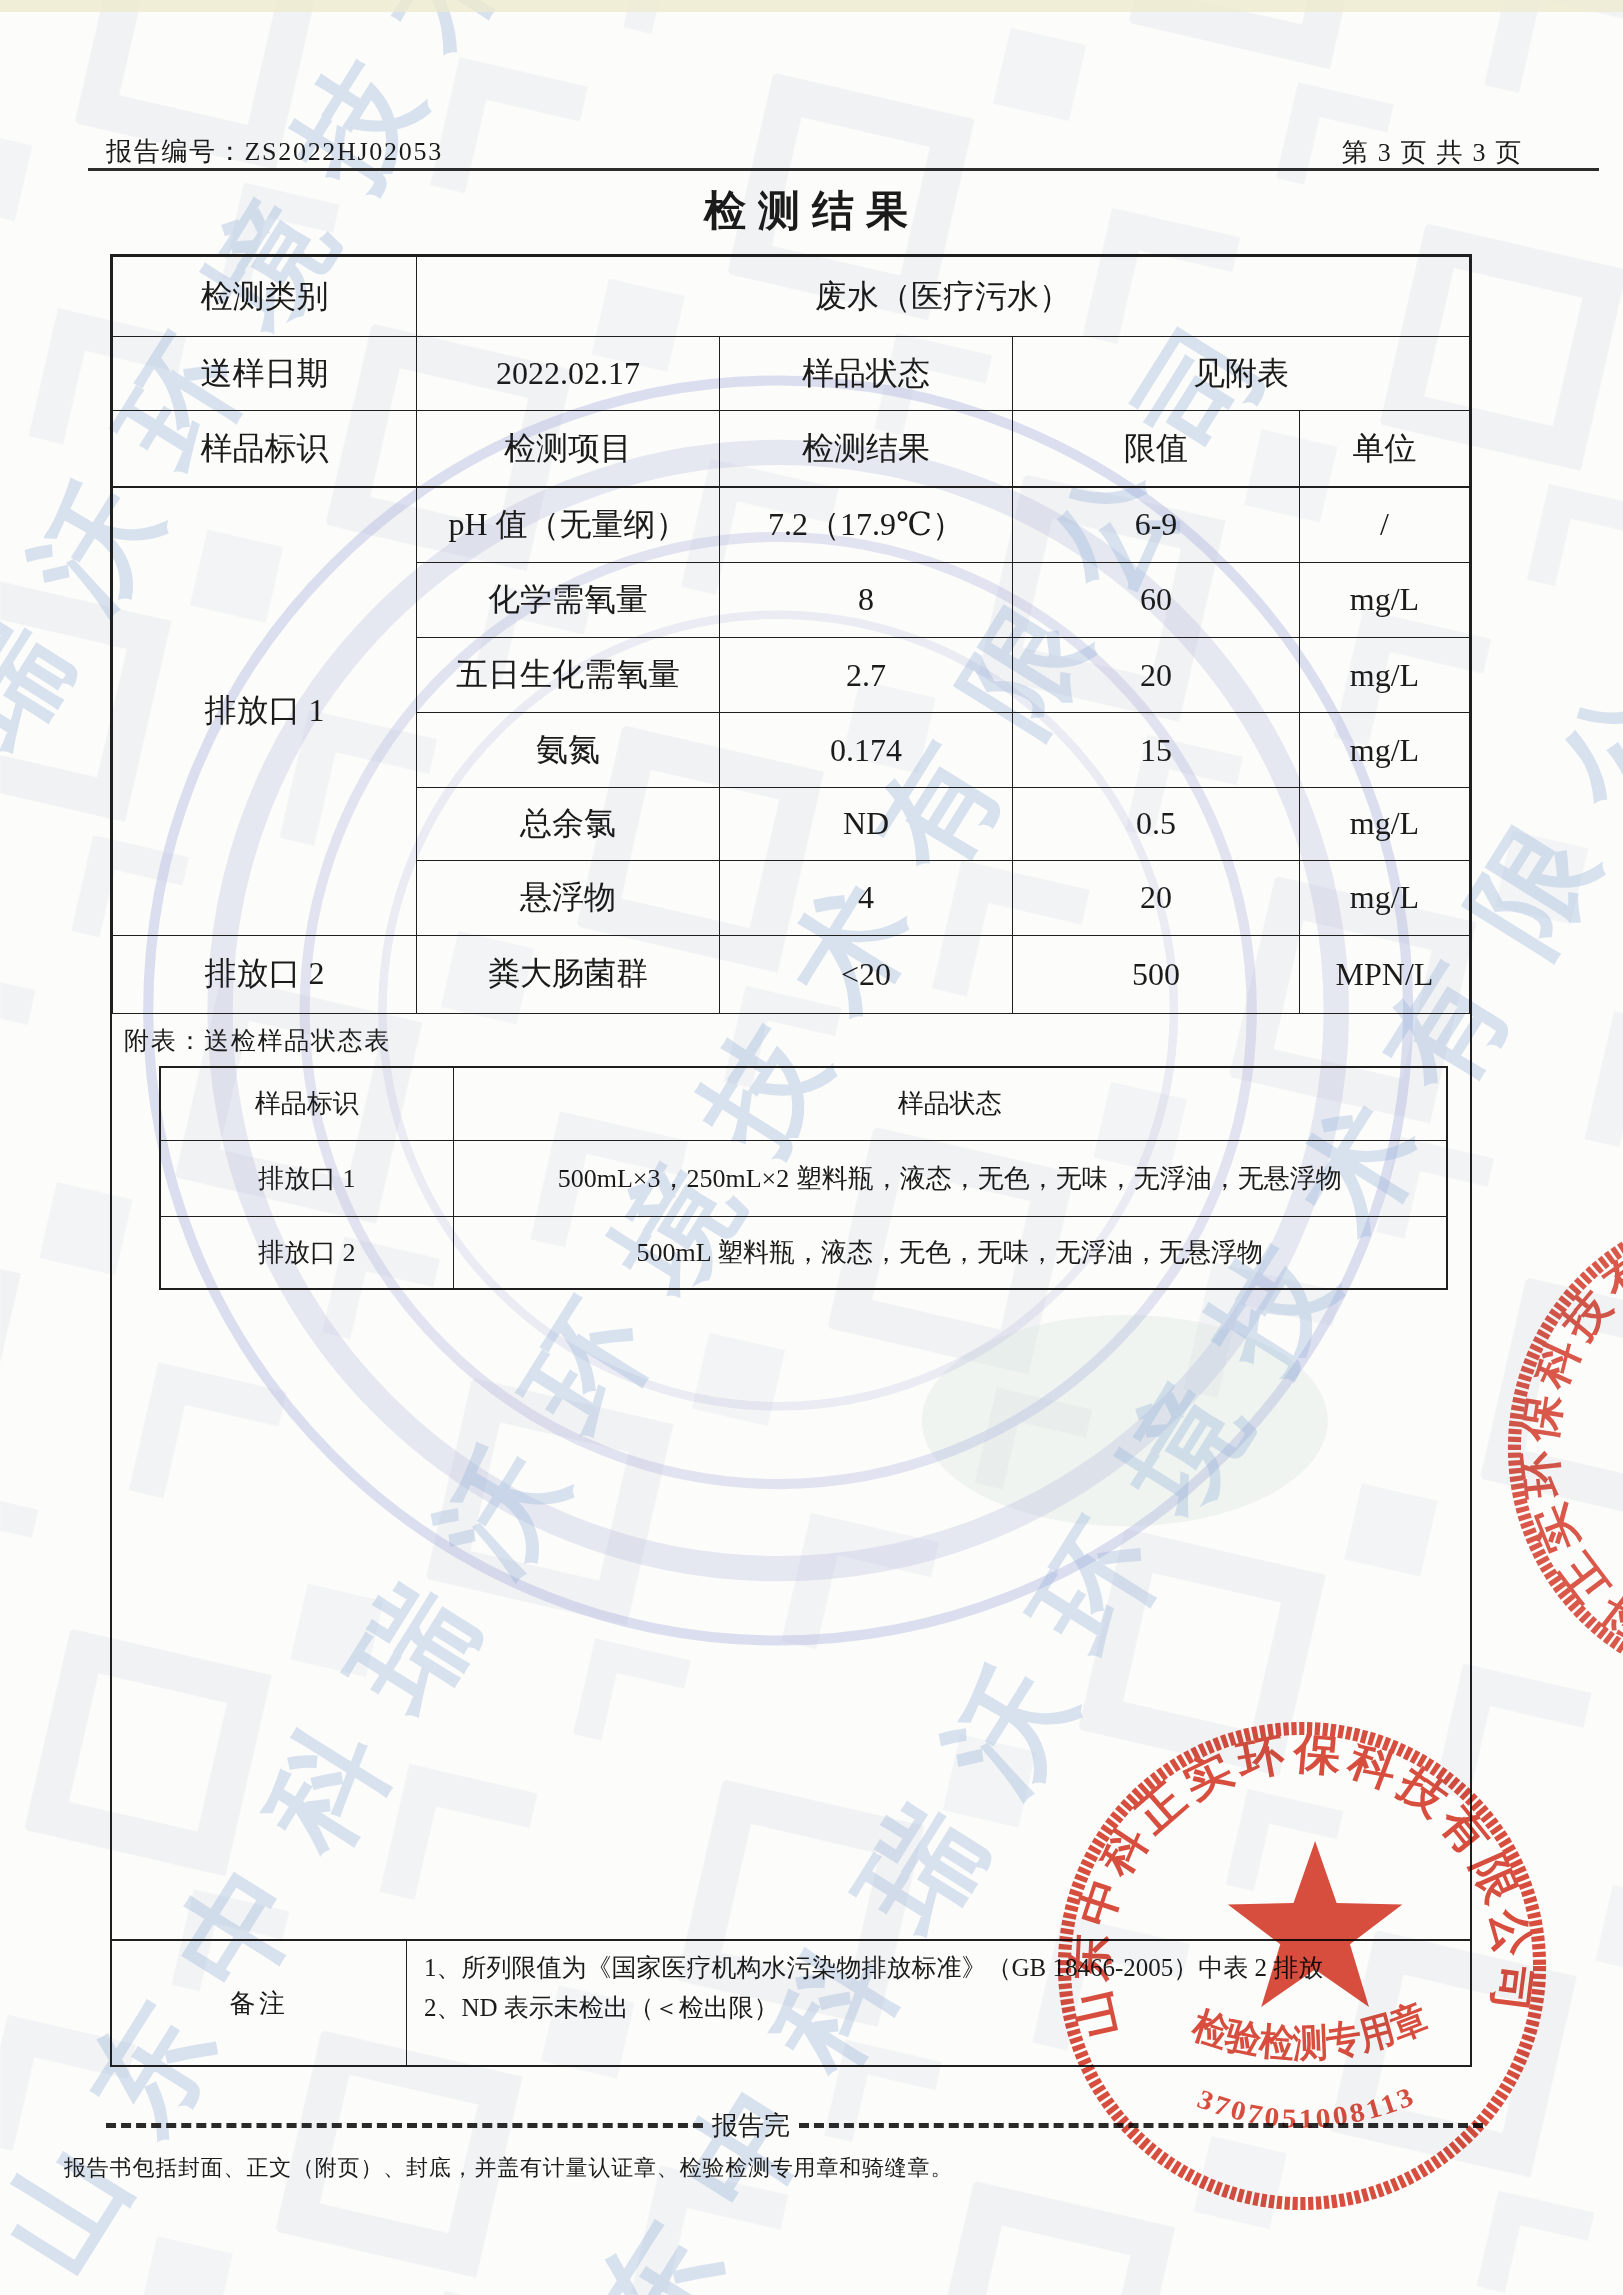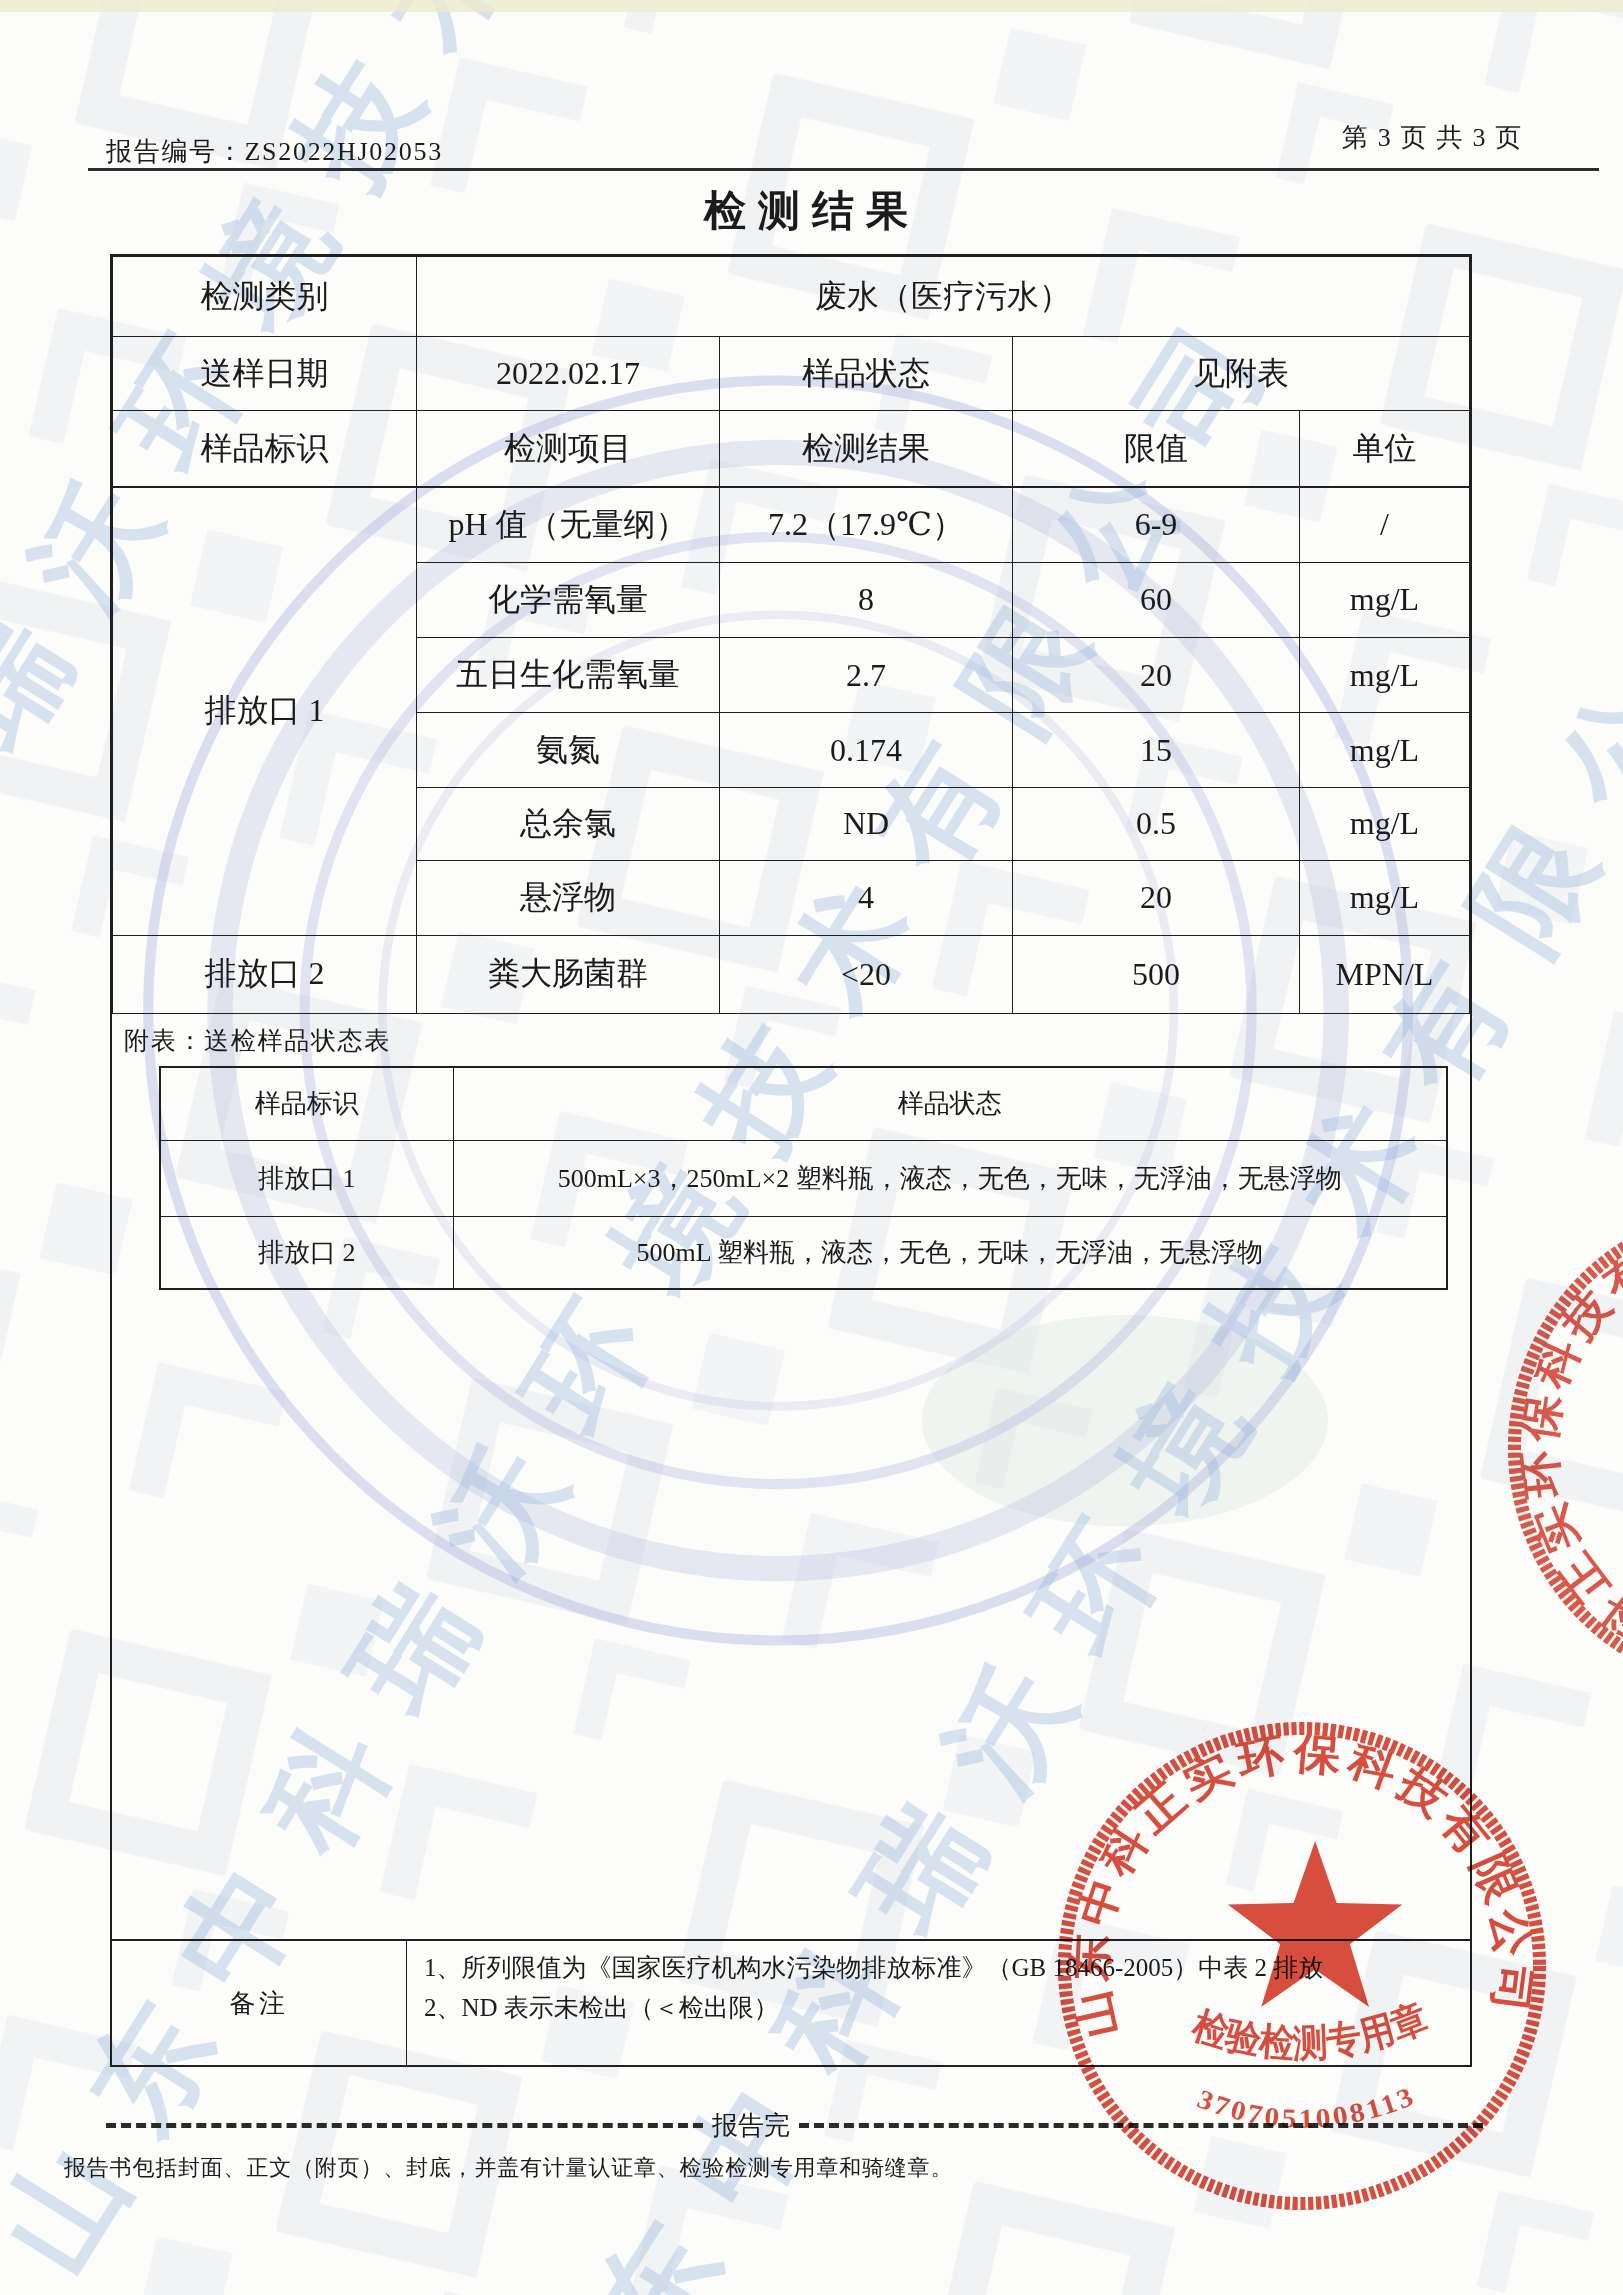--- a/index.html
+++ b/index.html
@@ -7,21 +7,21 @@
         overflow:hidden;font-family:"Liberation Serif","DejaVu Serif",serif;color:#1b1b1b;}
   .scan-edge{position:absolute;left:0;top:0;width:100%;height:12px;background:#eeeacc;opacity:.75;}
   
   .wm-svg{position:absolute;left:0;top:0;z-index:0;}
   .wm-text{position:absolute;z-index:1;font-size:118px;font-weight:bold;letter-spacing:47px;
            white-space:nowrap;color:rgba(146,175,216,0.34);transform-origin:0 0;
            transform:rotate(-58deg);pointer-events:none;}
   
   .content{position:absolute;left:0;top:0;width:100%;height:100%;z-index:2;}
   .hdr-left{position:absolute;left:106px;top:134px;font-size:26px;letter-spacing:1.7px;}
-  .hdr-right{position:absolute;right:101px;top:120px;font-size:26px;letter-spacing:1.7px;}
+  .hdr-right{position:absolute;right:101px;top:135px;font-size:26px;letter-spacing:1.7px;}
   .hdr-rule{position:absolute;left:88px;top:168px;width:1511px;height:3.4px;background:#2c2c2c;}
   .doc-title{position:absolute;left:0;top:183px;width:100%;text-align:center;
              font-size:42px;font-weight:bold;letter-spacing:12px;}
   .sheet{position:absolute;left:110px;top:254px;width:1362px;height:1813px;
          border:2.5px solid #1f1f1f;box-sizing:border-box;}
   table.main{width:100%;height:758px;border-collapse:collapse;table-layout:fixed;}
   table.main td{border:1.7px solid #1f1f1f;text-align:center;vertical-align:middle;
                 font-size:32px;padding:0 5px;}
   table.main tr.hrow td{border-bottom:2.5px solid #1f1f1f;}
   .apx{position:relative;width:100%;height:925px;box-sizing:border-box;}

